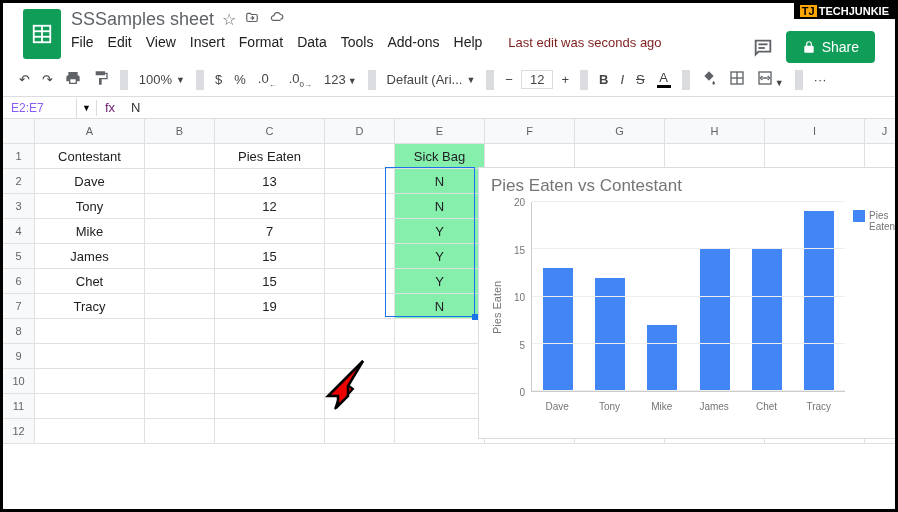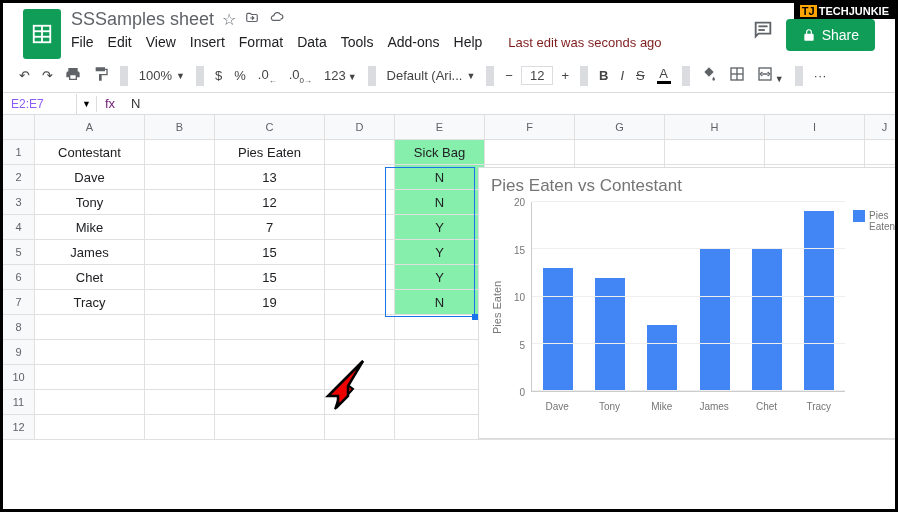--- a/index.html
+++ b/index.html
@@ -9,21 +9,21 @@
 .titlebar { display: flex; align-items: flex-start; padding: 6px 20px 0; }
 .logo { width: 38px; height: 50px; background: #0f9d58; border-radius: 3px; display: flex; align-items: center; justify-content: center; margin-right: 10px; }
 .logo svg { width: 22px; height: 22px; }
 .title-area { flex: 1; }
 .doc-title-row { display: flex; align-items: center; gap: 8px; }
 .doc-title { font-size: 18px; color: #5f6368; }
 .icon-btn { color: #5f6368; cursor: pointer; }
 .menubar { display: flex; gap: 14px; font-size: 14px; color: #202124; margin-top: 4px; align-items: center; }
 .menubar span { cursor: pointer; }
 .last-edit { color: #7f1d1d; font-size: 13px; margin-left: 12px; }
-.right-actions { display: flex; align-items: flex-start; gap: 12px; margin-top: 10px; }
+.right-actions { display: flex; align-items: flex-end; gap: 12px; margin-top: 22px; }
 .share-btn { background: #0f9d58; color: #fff; padding: 8px 16px; border-radius: 4px; display: flex; align-items: center; gap: 6px; font-size: 14px; font-weight: 500; cursor: pointer; }
 .toolbar { display: flex; align-items: center; gap: 4px; padding: 4px 12px; border-bottom: 1px solid #dadce0; font-size: 13px; color: #444; }
 .toolbar > * { padding: 3px 4px; cursor: pointer; }
 .tsep { width: 1px; height: 20px; background: #dadce0; margin: 0 3px; }
 .zoom, .font-sel, .font-size { display: flex; align-items: center; gap: 2px; }
 .dd { font-size: 9px; margin-left: 2px; }
 .name-box-row { display: flex; align-items: center; border-bottom: 1px solid #dadce0; font-size: 13px; }
 .name-box { width: 74px; padding: 3px 8px; color: #8b5cf6; border-right: 1px solid #dadce0; font-size: 12px; }
 .name-dd { padding: 3px 5px; border-right: 1px solid #dadce0; font-size: 9px; }
 .fx { padding: 3px 8px; color: #701a75; border-right: none; }

